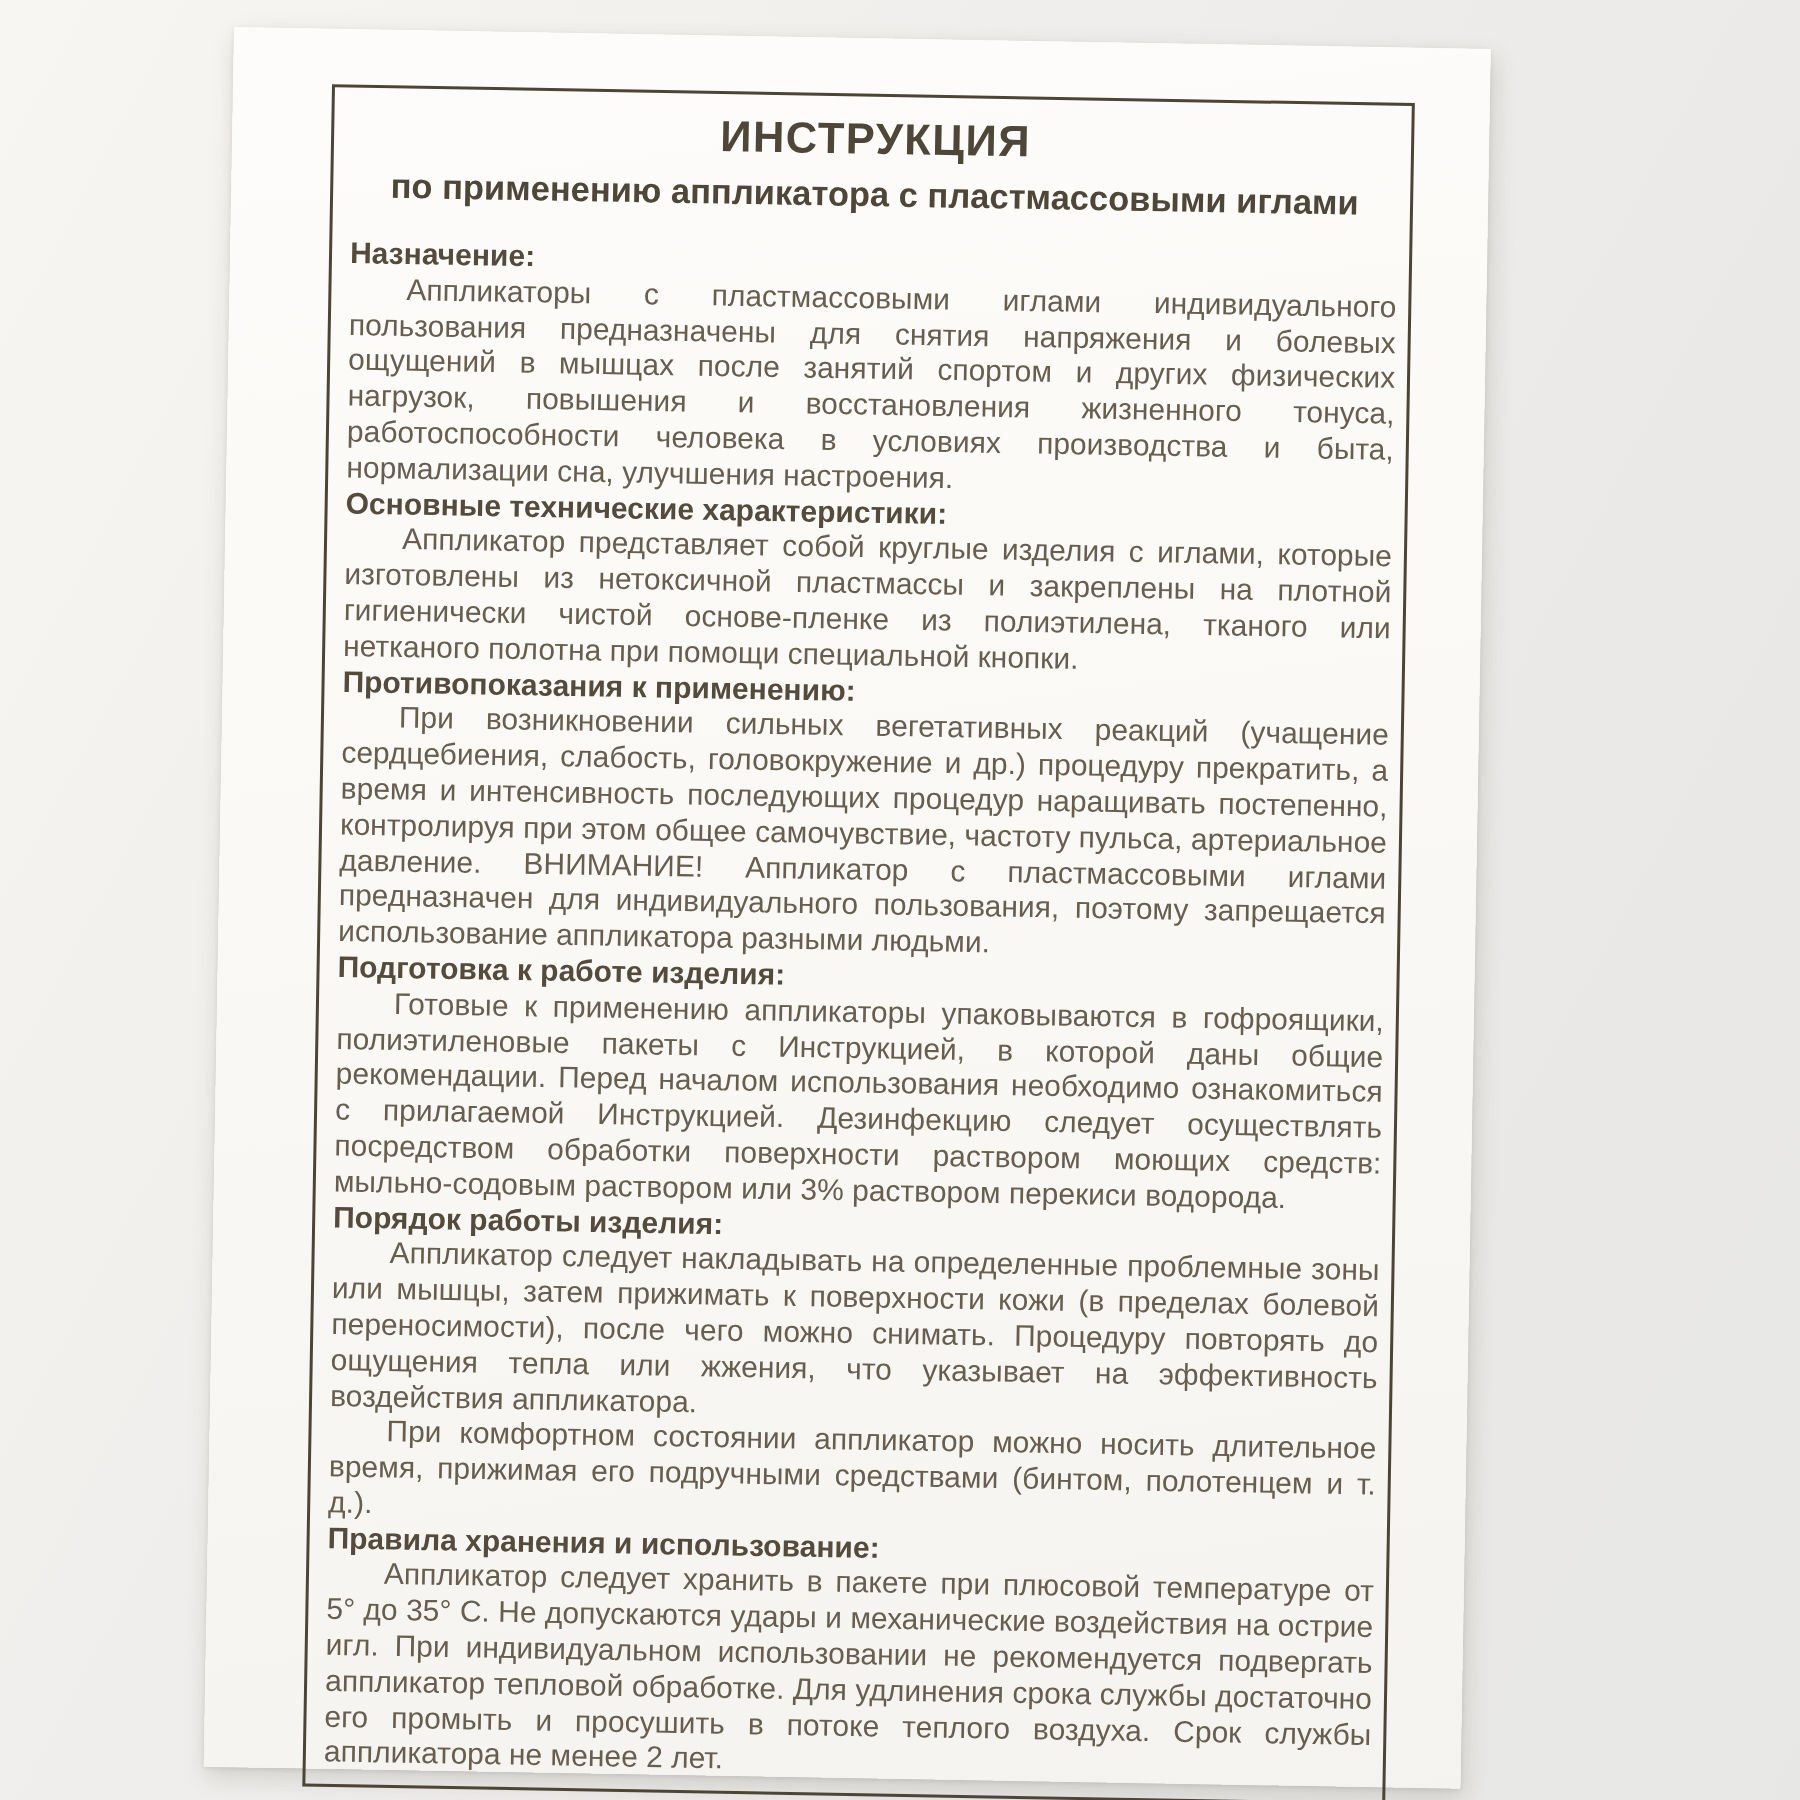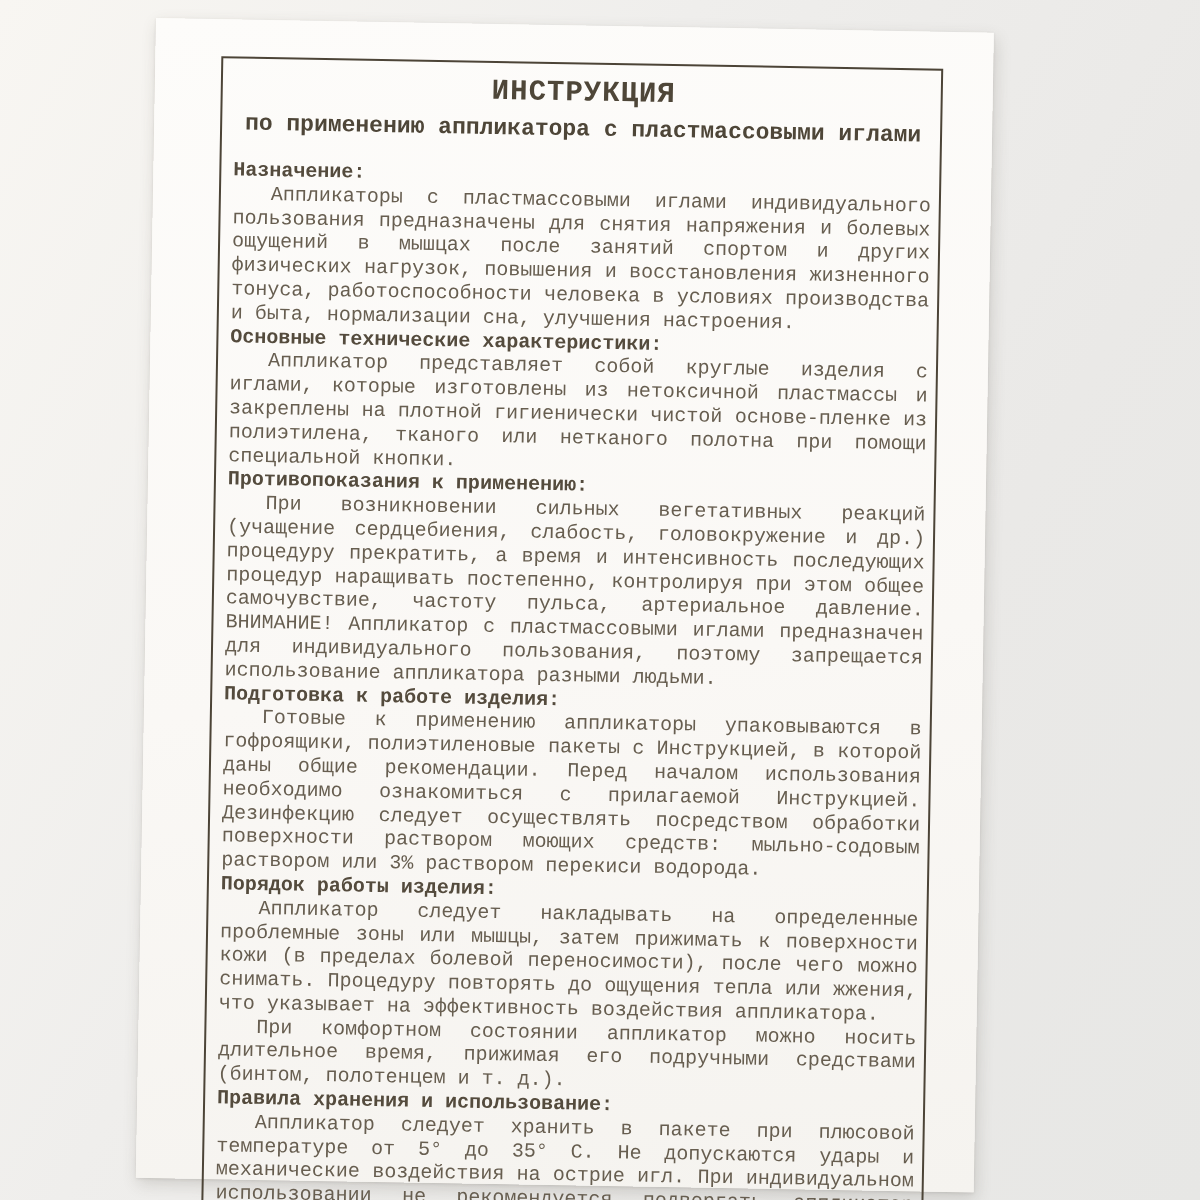--- a/index.html
+++ b/index.html
@@ -3,21 +3,21 @@
 <meta charset="utf-8">
 <style>
   html, body { margin: 0; padding: 0; }
   body { width: 1200px; height: 1200px; overflow: hidden; }
 
   .photo {
     position: relative;
     width: 1200px; height: 1200px;
     background: linear-gradient(118deg, #f8f6f2 0%, #efeeec 38%, #eae9e7 70%, #e7e7e5 100%);
     overflow: hidden;
-    font-family: Liberation Mono, monospace;
+    font-family: Liberation Sans, sans-serif;
   }
 
   .paper {
     position: absolute;
     left: 156px; top: 18px;
     width: 838px; height: 1160px;
     background: linear-gradient(172deg, #fdfcfa 0%, #faf8f5 55%, #f5f3ef 100%);
     transform: rotate(1deg);
     transform-origin: 0 0;
     box-shadow: 2px 6px 16px rgba(70,65,55,0.18), 0 1px 3px rgba(70,65,55,0.12);

